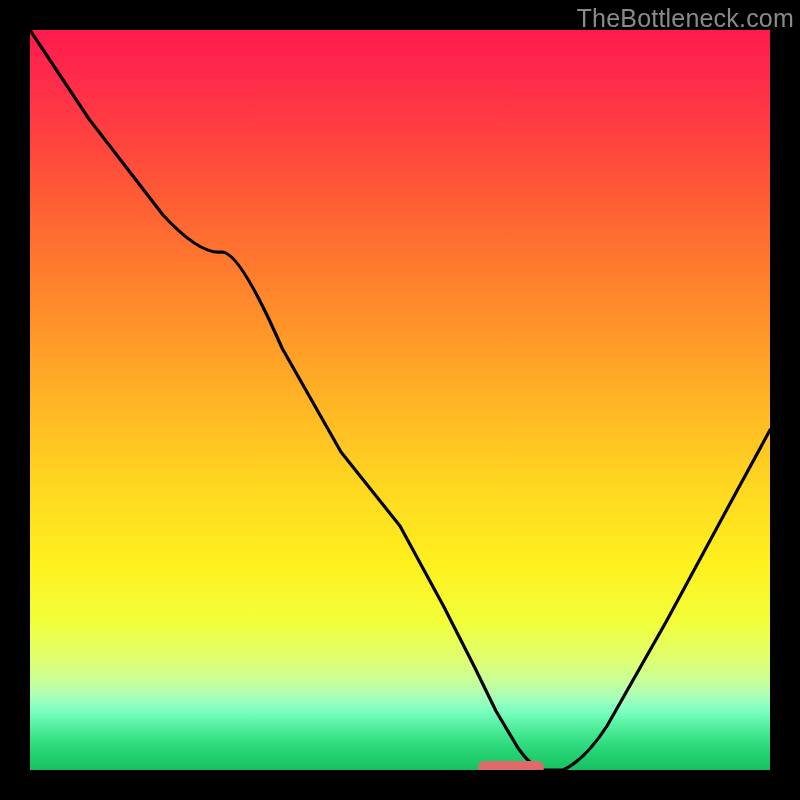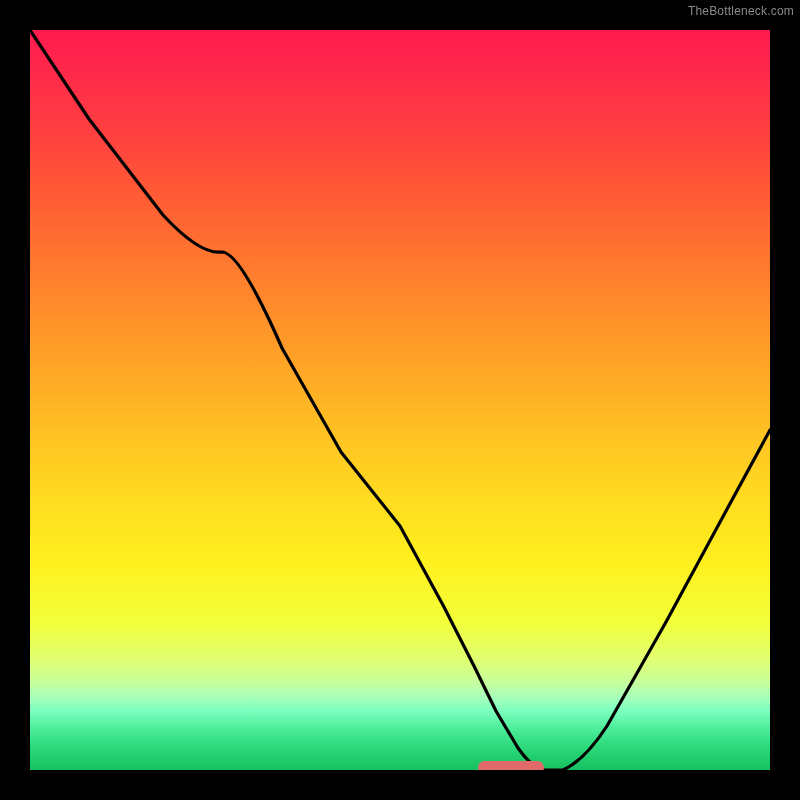--- a/index.html
+++ b/index.html
@@ -43,21 +43,21 @@
     left: 30px;
     top: 30px;
     width: 740px;
     height: 740px;
   }
   .watermark {
     position: absolute;
     top: 4px;
     right: 6px;
     color: #8a8a8a;
-    font-size: 12px;
+    font-size: 25px;
     font-weight: 400;
     letter-spacing: 0.2px;
   }
 </style>
 </head>
 <body>
 
 <div class="frame"></div>
 
 <svg viewBox="0 0 740 740">

